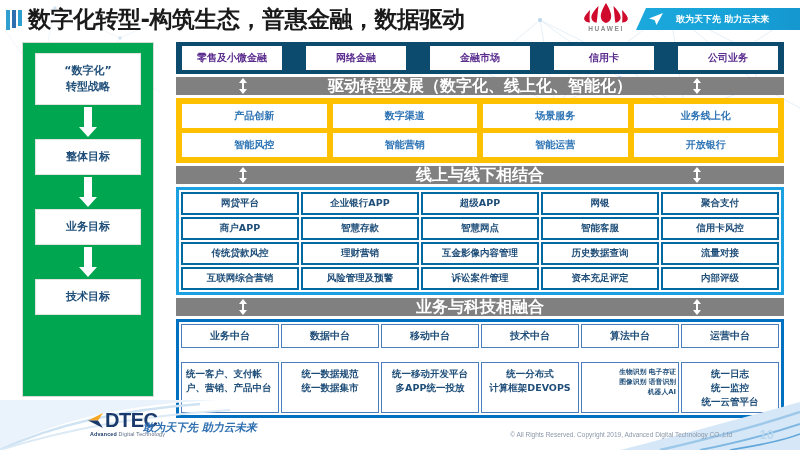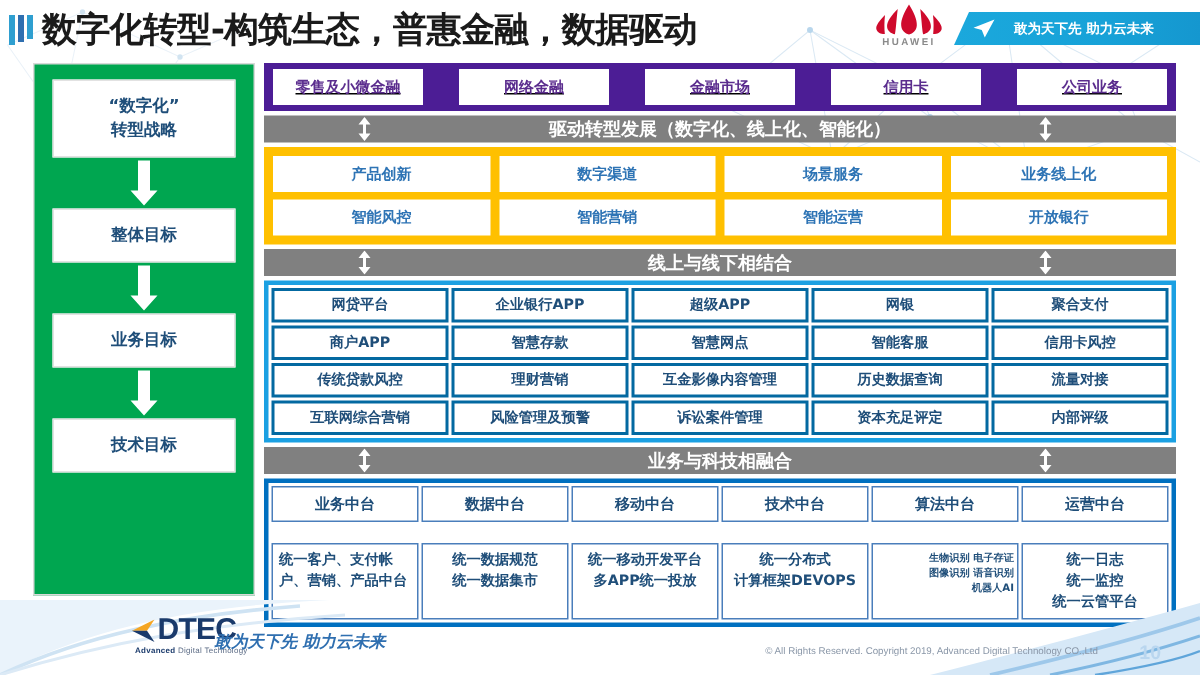--- a/index.html
+++ b/index.html
@@ -72,58 +72,58 @@
   .hw-banner .plane { margin-left: 12px; width: 16px; height: 14px; }
   .hw-banner .btext {
     color: #ffffff; font-size: 9px; font-weight: bold;
     margin-left: 12px; white-space: nowrap;
     font-family: "DejaVu Sans", "Liberation Sans", sans-serif;
   }
 
   
   .sidebar {
     position: absolute; left: 22px; top: 42px;
-    width: 148px; height: 355px;
+    width: 132px; height: 355px;
     background: #00a650;
     border: 1px solid #d9d9d9;
     padding: 10px 12px;
     display: flex; flex-direction: column; align-items: center;
   }
   .sb-box {
     width: 100%; background: #ffffff;
     color: #1f4e79; font-weight: bold; font-size: 11px;
     text-align: center; padding: 9px 2px;
     line-height: 1.45; border: 1px solid #e2e2e2;
     font-family: "DejaVu Sans", "Liberation Sans", sans-serif;
   }
   .sb-arrow { width: 20px; height: 34px; flex: 0 0 auto; }
 
   
   .content {
     position: absolute; left: 176px; top: 42px;
     width: 608px;
   }
   .greenbar {
-    background: #4c1d95; padding: 4px 6px;
-    display: flex; gap: 24px; text-decoration: underline;
+    background: #0c4a6e; padding: 4px 6px;
+    display: flex; gap: 24px;
   }
   .greenbar .cell {
     flex: 1; background: #ffffff; text-align: center;
     font-size: 10px; font-weight: bold; color: #5b2d8e;
     padding: 4px 0; border: 1px solid #ffffff;
     font-family: "DejaVu Sans", "Liberation Sans", sans-serif;
   }
 
   .connbar {
     position: relative; height: 18px; margin-top: 3px;
     background: #808080; display: flex;
     align-items: center; justify-content: center;
   }
   .connbar .ct {
-    color: #ffffff; font-size: 12px; font-weight: bold;
+    color: #ffffff; font-size: 16px; font-weight: bold;
     font-family: "DejaVu Sans", "Liberation Sans", sans-serif;
   }
   .connbar .dbl { position: absolute; width: 10px; height: 16px; }
   .connbar .dbl.l { left: 62px; }
   .connbar .dbl.r { left: 516px; }
 
   .orange {
     background: #ffc000; margin-top: 3px; padding: 6px;
     display: flex; flex-direction: column; gap: 5px;
   }

